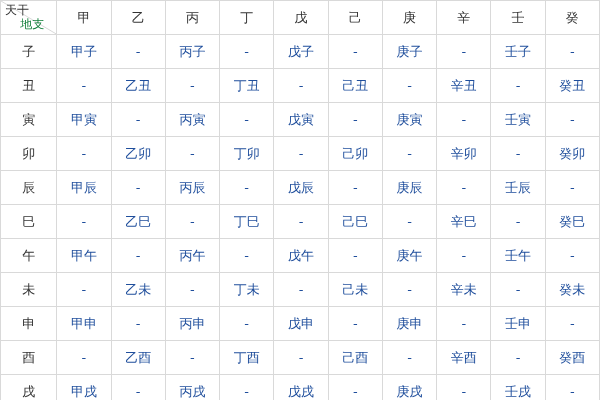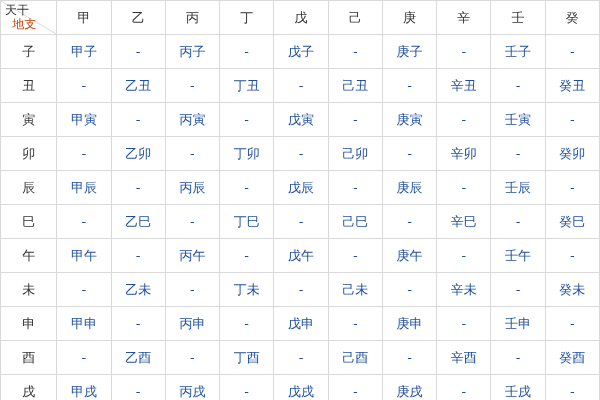--- a/index.html
+++ b/index.html
@@ -56,24 +56,24 @@
     left: 0; top: 0;
     width: 100%; height: 100%;
     pointer-events: none;
   }
   .corner-diag line {
     stroke: #d9d9d9;
     stroke-width: 1;
   }
   .corner-label {
     position: absolute;
-    right: 20px;
+    right: 12px;
     bottom: 1px;
     font-size: 12px;
-    color: #c2410c;
+    color: #15803d;
   }
   .corner-label2 {
     position: absolute;
     left: 4px;
     top: 1px;
     font-size: 12px;
     color: #333333;
   }
   
   col.c0 { width: 56px; }

